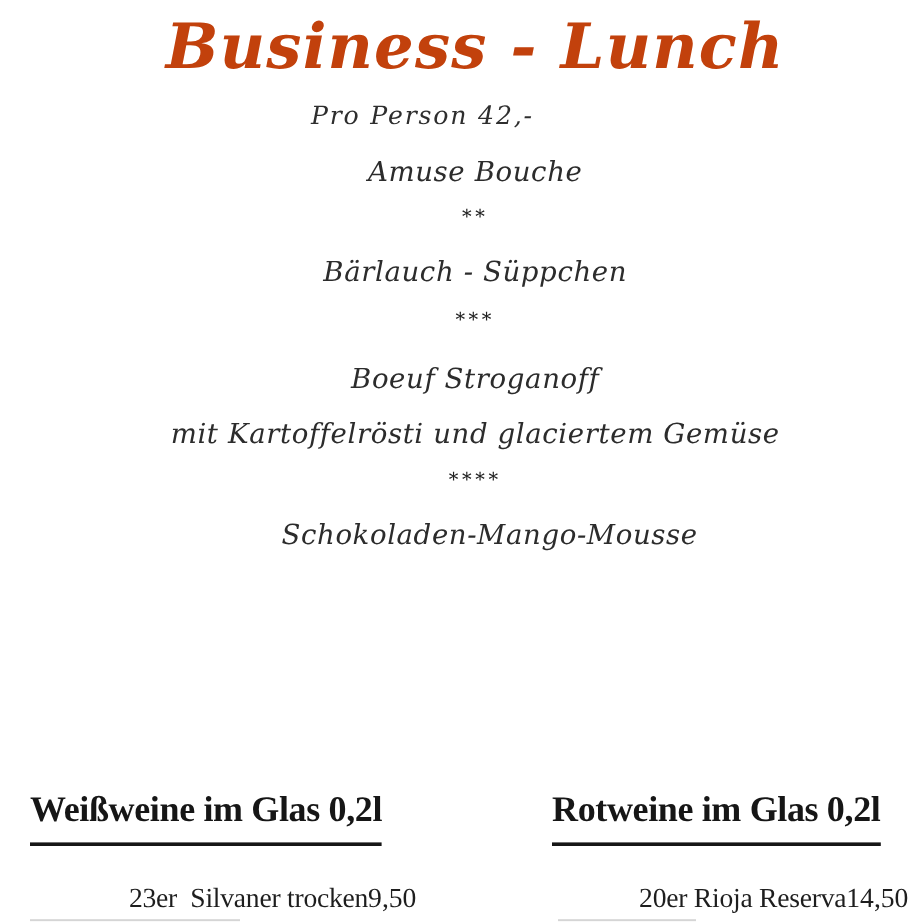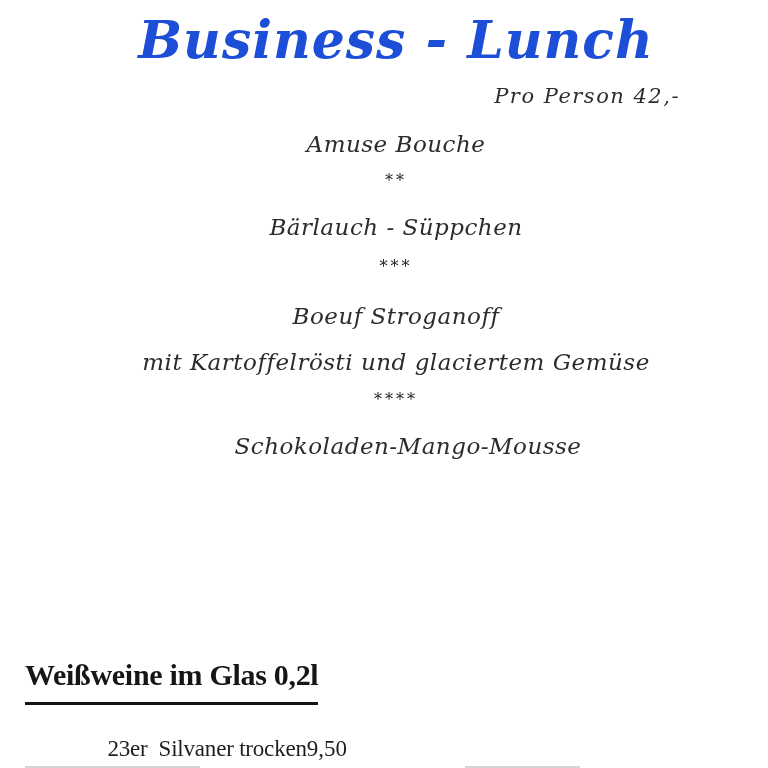--- a/index.html
+++ b/index.html
@@ -28,25 +28,25 @@
   }
   .menu-title {
     top: 6px;
     margin: 0;
     font-family: "DejaVu Serif", serif;
     font-style: italic;
     font-weight: bold;
     font-size: 52px;
     line-height: 1.3;
     letter-spacing: 1px;
-    color: #1d4ed8;
+    color: #c2410c;
   }
   .price-note {
     top: 84px;
-    text-align: right;
+    text-align: center;
     padding-right: 88px;
     font-family: "DejaVu Serif", serif;
     font-style: italic;
     font-size: 21px;
     letter-spacing: 1.5px;
     color: #2e2e2e;
   }
   .script-item {
     font-family: "DejaVu Serif", serif;
     font-style: italic;
@@ -142,17 +142,24 @@
   <div class="line script-item pos-course3">Schokoladen-Mango-Mousse</div>
 
   <section class="wine-col left">
     <h2 class="wine-heading">Weißweine im Glas 0,2l</h2>
     <div class="wine-row">
       <span class="wine-name">23er  Silvaner trocken</span>
       <span class="wine-price">9,50</span>
     </div>
   </section>
 
+  <section class="wine-col right">
+    <h2 class="wine-heading">Rotweine im Glas 0,2l</h2>
+    <div class="wine-row">
+      <span class="wine-name">20er Rioja Reserva</span>
+      <span class="wine-price">14,50</span>
+    </div>
+  </section>
 
   <div class="clip-hint left"></div>
   <div class="clip-hint right"></div>
 
 </div>
 
 </body></html>

